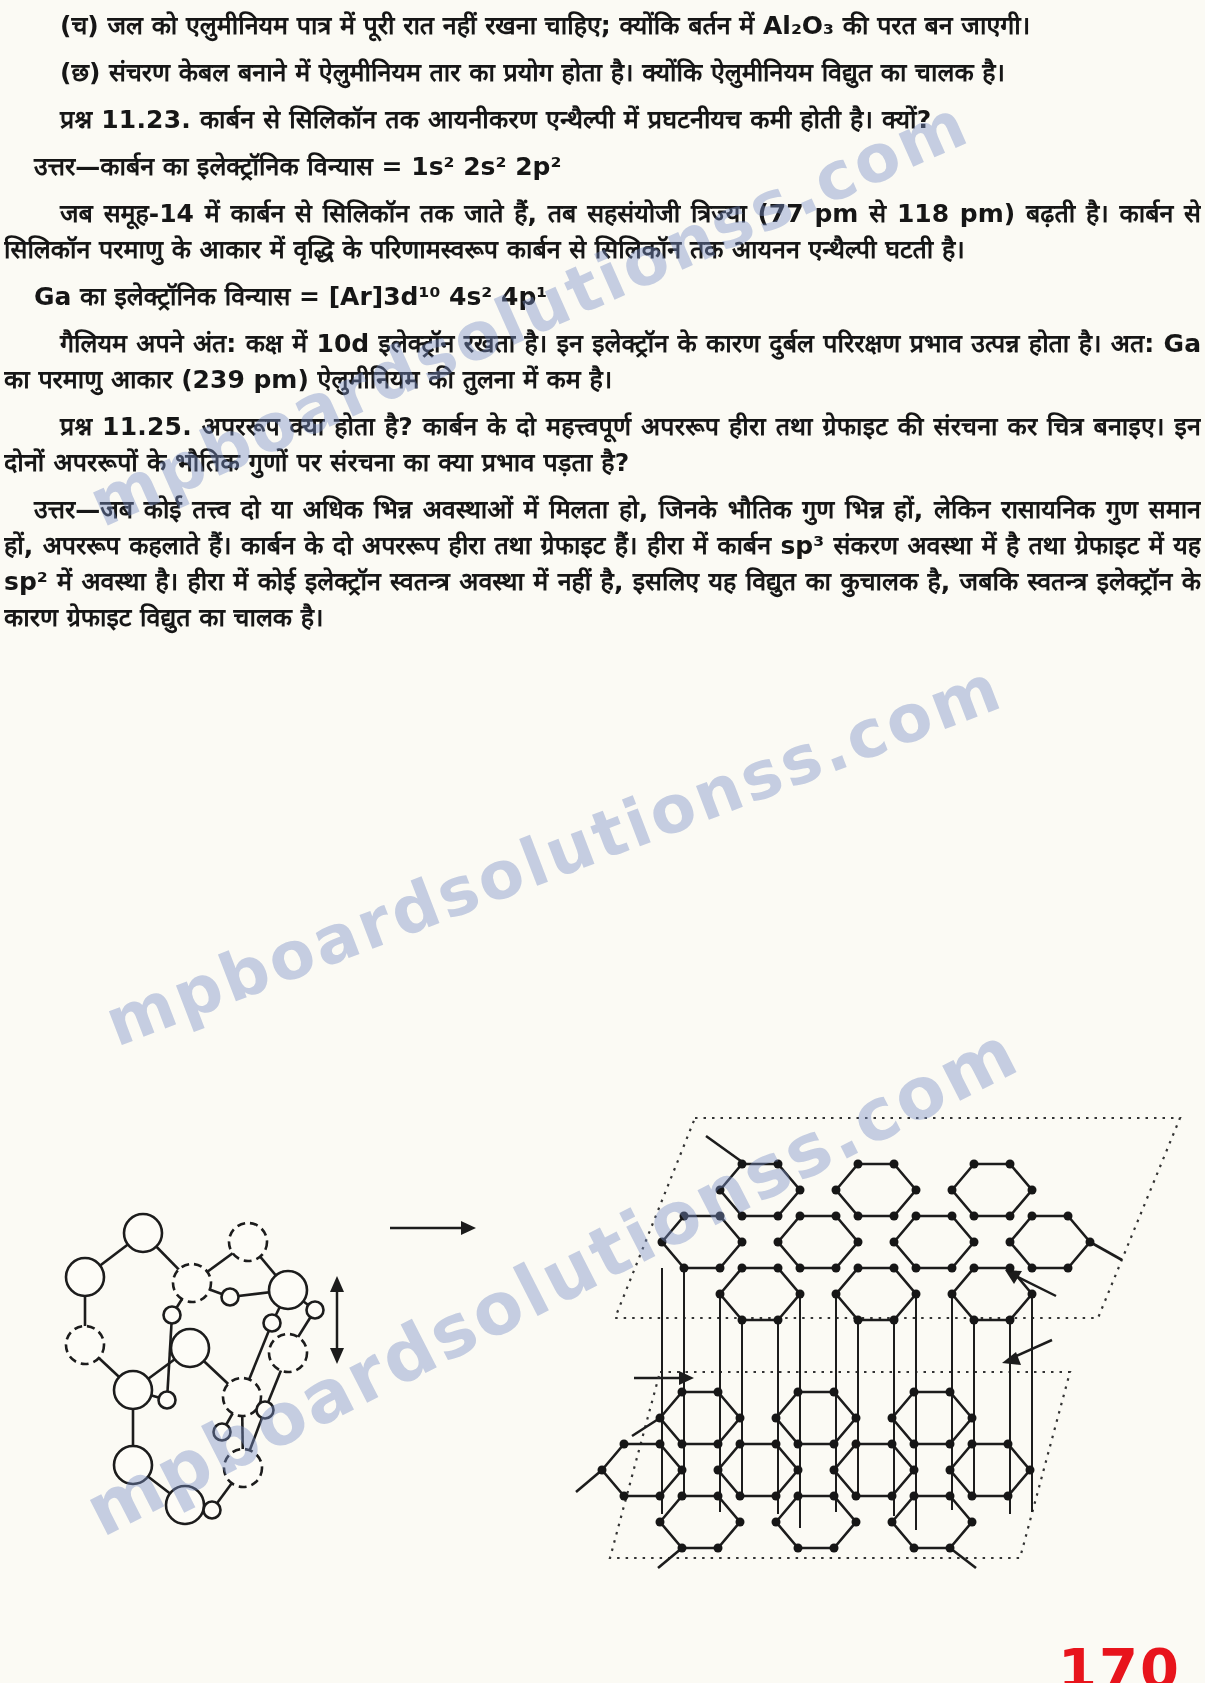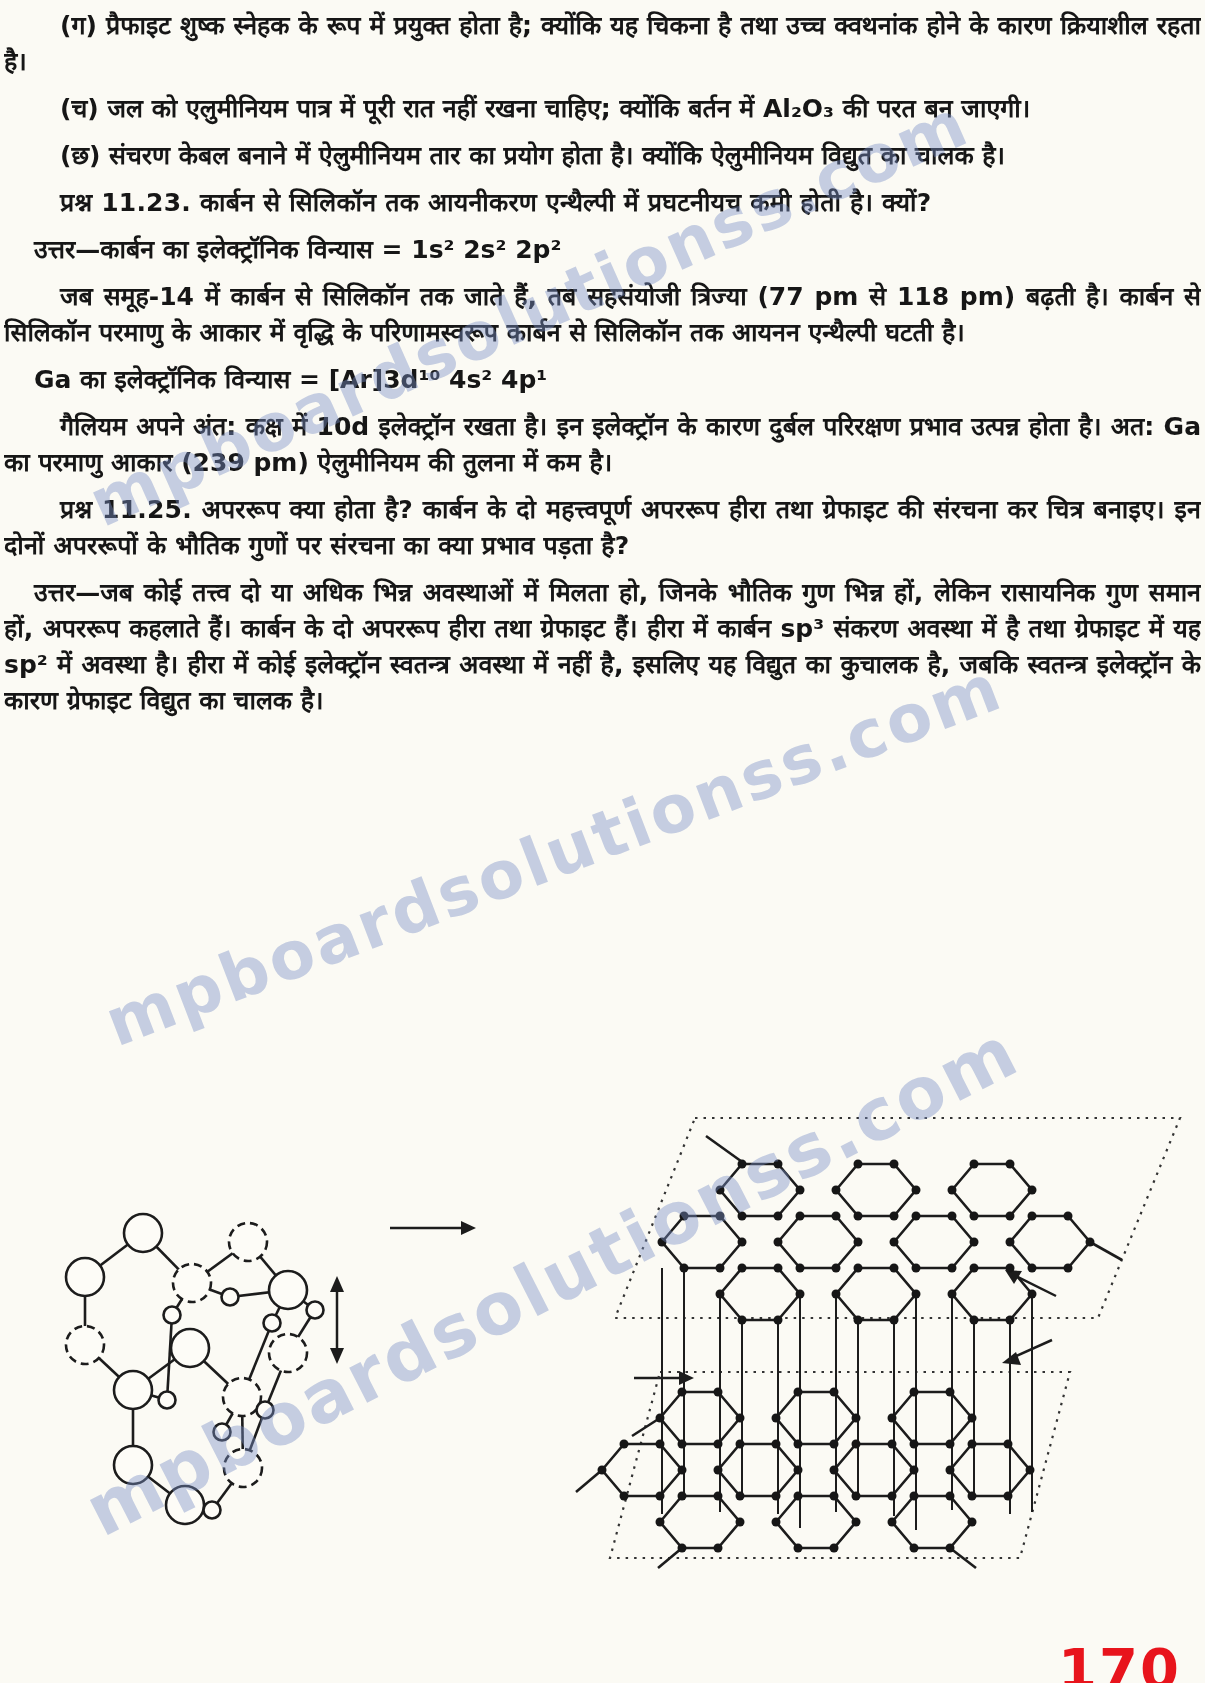--- a/index.html
+++ b/index.html
@@ -39,21 +39,20 @@
   }
 </style>
 </head>
 <body>
 
 <div class="watermark wm1">mpboardsolutionss.com</div>
 <div class="watermark wm2">mpboardsolutionss.com</div>
 <div class="watermark wm3">mpboardsolutionss.com</div>
 
 <div class="page-text">
-  <p class="para">(ग) प्रैफाइट शुष्क स्नेहक के रूप में प्रयुक्त होता है; क्योंकि यह चिकना है तथा उच्च क्वथनांक होने के कारण क्रियाशील रहता है।</p>
   <p class="para">(च) जल को एलुमीनियम पात्र में पूरी रात नहीं रखना चाहिए; क्योंकि बर्तन में Al₂O₃ की परत बन जाएगी।</p>
   <p class="para">(छ) संचरण केबल बनाने में ऐलुमीनियम तार का प्रयोग होता है। क्योंकि ऐलुमीनियम विद्युत का चालक है।</p>
 
   <p class="question">प्रश्न 11.23. कार्बन से सिलिकॉन तक आयनीकरण एन्थैल्पी में प्रघटनीयच कमी होती है। क्यों?</p>
   <p class="ans"><span class="ans-prefix">उत्तर—</span><span>कार्बन का इलेक्ट्रॉनिक विन्यास = 1s² 2s² 2p²</span></p>
   <p class="para">जब समूह-14 में कार्बन से सिलिकॉन तक जाते हैं, तब सहसंयोजी त्रिज्या (77 pm से 118 pm) बढ़ती है। कार्बन से सिलिकॉन परमाणु के आकार में वृद्धि के परिणामस्वरूप कार्बन से सिलिकॉन तक आयनन एन्थैल्पी घटती है।</p>
 
   <p class="formula">Ga का इलेक्ट्रॉनिक विन्यास = [Ar]3d¹⁰ 4s² 4p¹</p>
   <p class="para">गैलियम अपने अंत: कक्ष में 10d इलेक्ट्रॉन रखता है। इन इलेक्ट्रॉन के कारण दुर्बल परिरक्षण प्रभाव उत्पन्न होता है। अत: Ga का परमाणु आकार (239 pm) ऐलुमीनियम की तुलना में कम है।</p>
 

